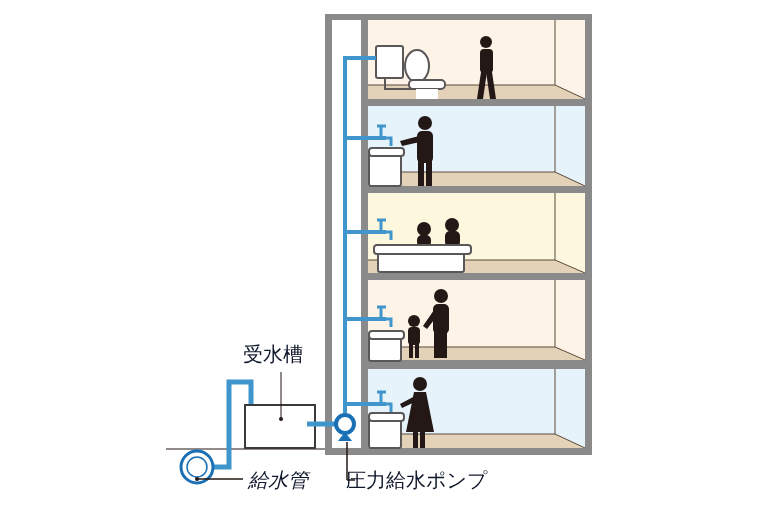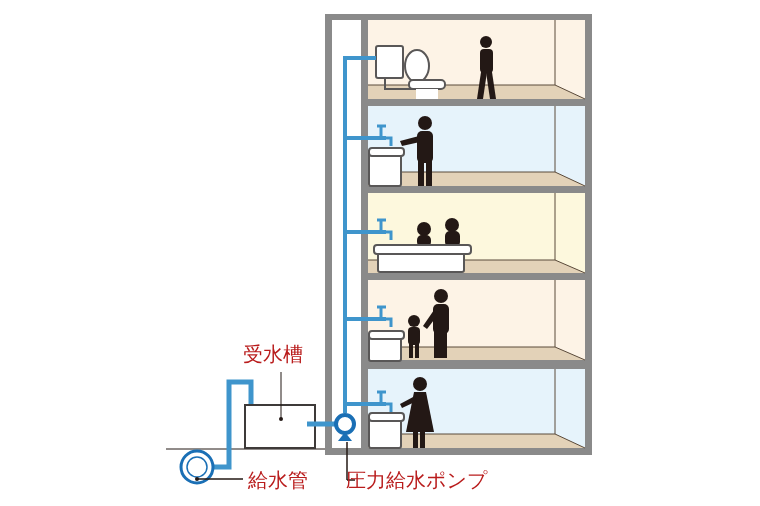--- a/index.html
+++ b/index.html
@@ -1,18 +1,18 @@
 <!DOCTYPE html>
 <html><head>
 <meta charset="utf-8">
 <style>
   html,body{margin:0;padding:0;background:#fff;}
   body{width:760px;height:506px;position:relative;overflow:hidden;font-family:"DejaVu Serif",serif;}
   svg{position:absolute;left:0;top:0;}
-  .lbl{position:absolute;font-family:"DejaVu Serif",serif;font-size:20px;color:#b91c1c;white-space:nowrap;line-height:1;}
+  .lbl{position:absolute;font-family:"DejaVu Serif",serif;font-size:20px;color:#0f172a;white-space:nowrap;line-height:1;}
 </style>
 </head>
 <body>
 
 <svg width="760" height="506" viewBox="0 0 760 506">
 
   <line x1="166" y1="449" x2="330" y2="449" stroke="#231815" stroke-width="1"></line>
 
   <rect x="325" y="14" width="267" height="441" fill="#8a8a8a"></rect>
 
@@ -157,14 +157,14 @@
 
   <g>
     <circle cx="197" cy="467" r="16" fill="#fff" stroke="#1a6fb5" stroke-width="3"></circle>
     <circle cx="197" cy="467" r="10" fill="#fff" stroke="#1a6fb5" stroke-width="1.5"></circle>
     <circle cx="197" cy="479" r="2" fill="#231815"></circle>
     <line x1="197" y1="479" x2="243" y2="479" stroke="#231815" stroke-width="1.5"></line>
   </g>
 </svg>
 
 <div class="lbl" style="left:243px;top:344px;">受水槽</div>
-<div class="lbl" style="left:248px;top:470px;">給水管</div>
+<div class="lbl" style="left:248px;top:470px;font-style:italic;">給水管</div>
 <div class="lbl" style="left:346px;top:470px;">圧力給水ポンプ</div>
 
 </body></html>

